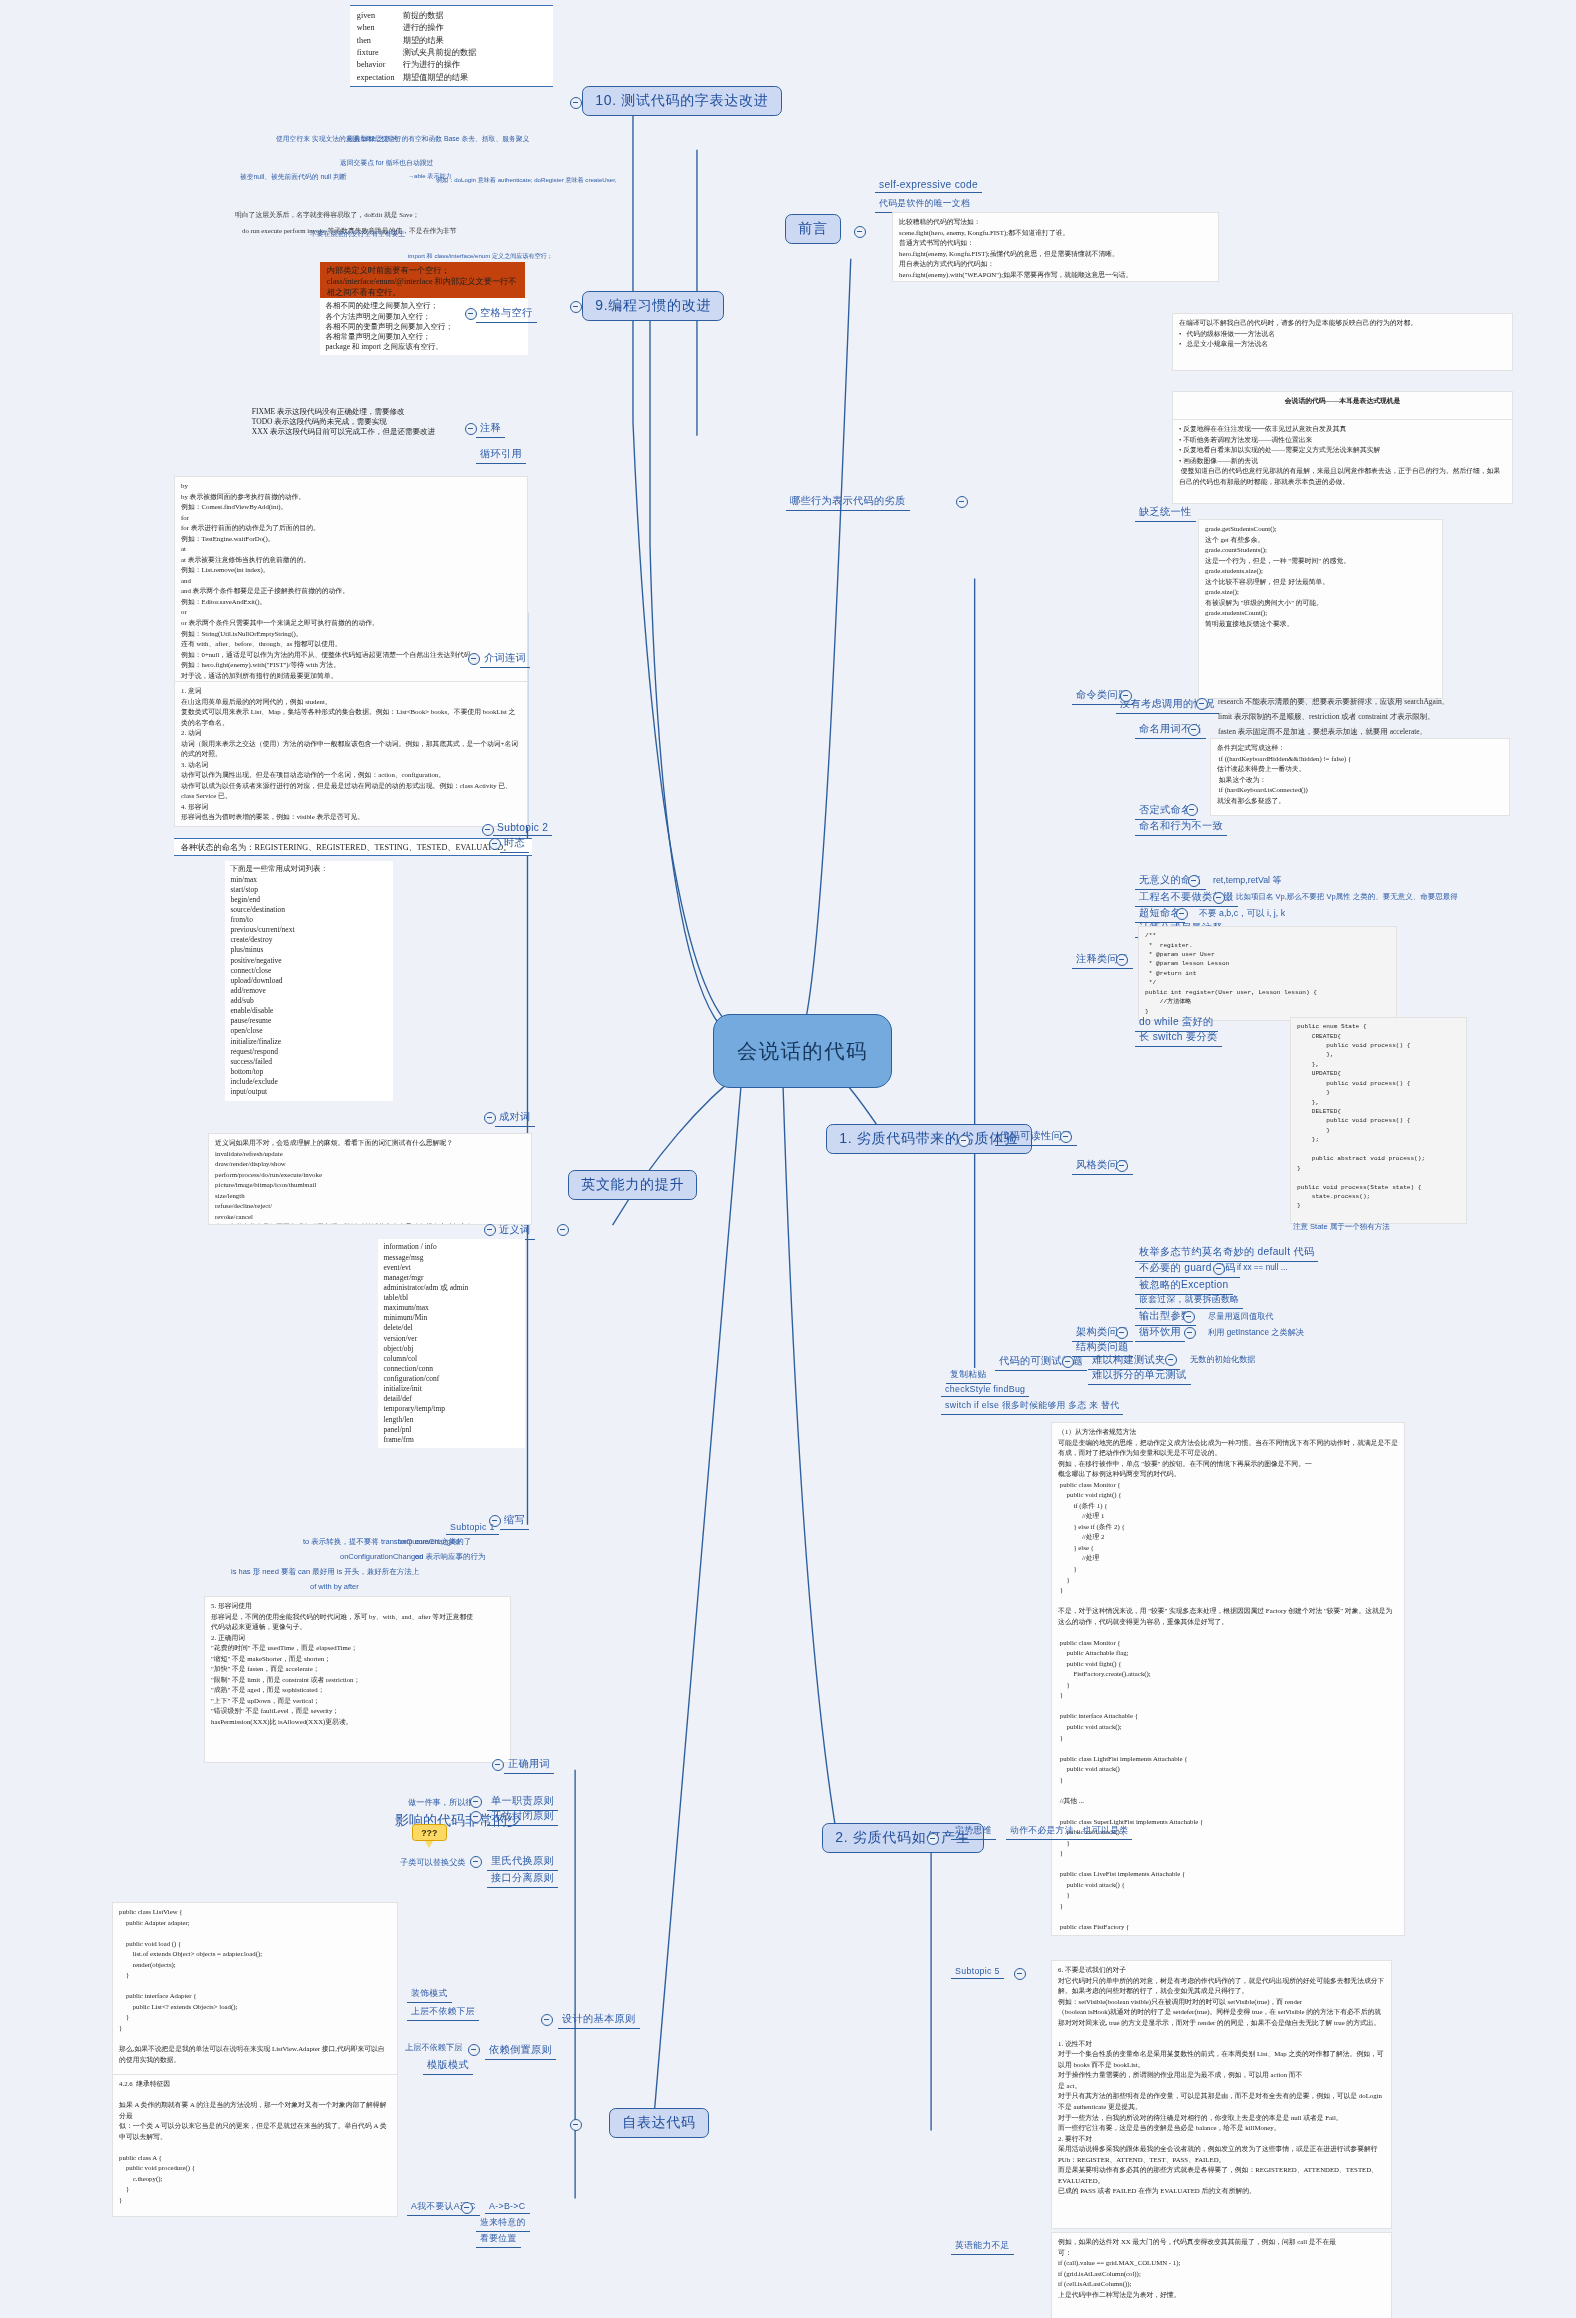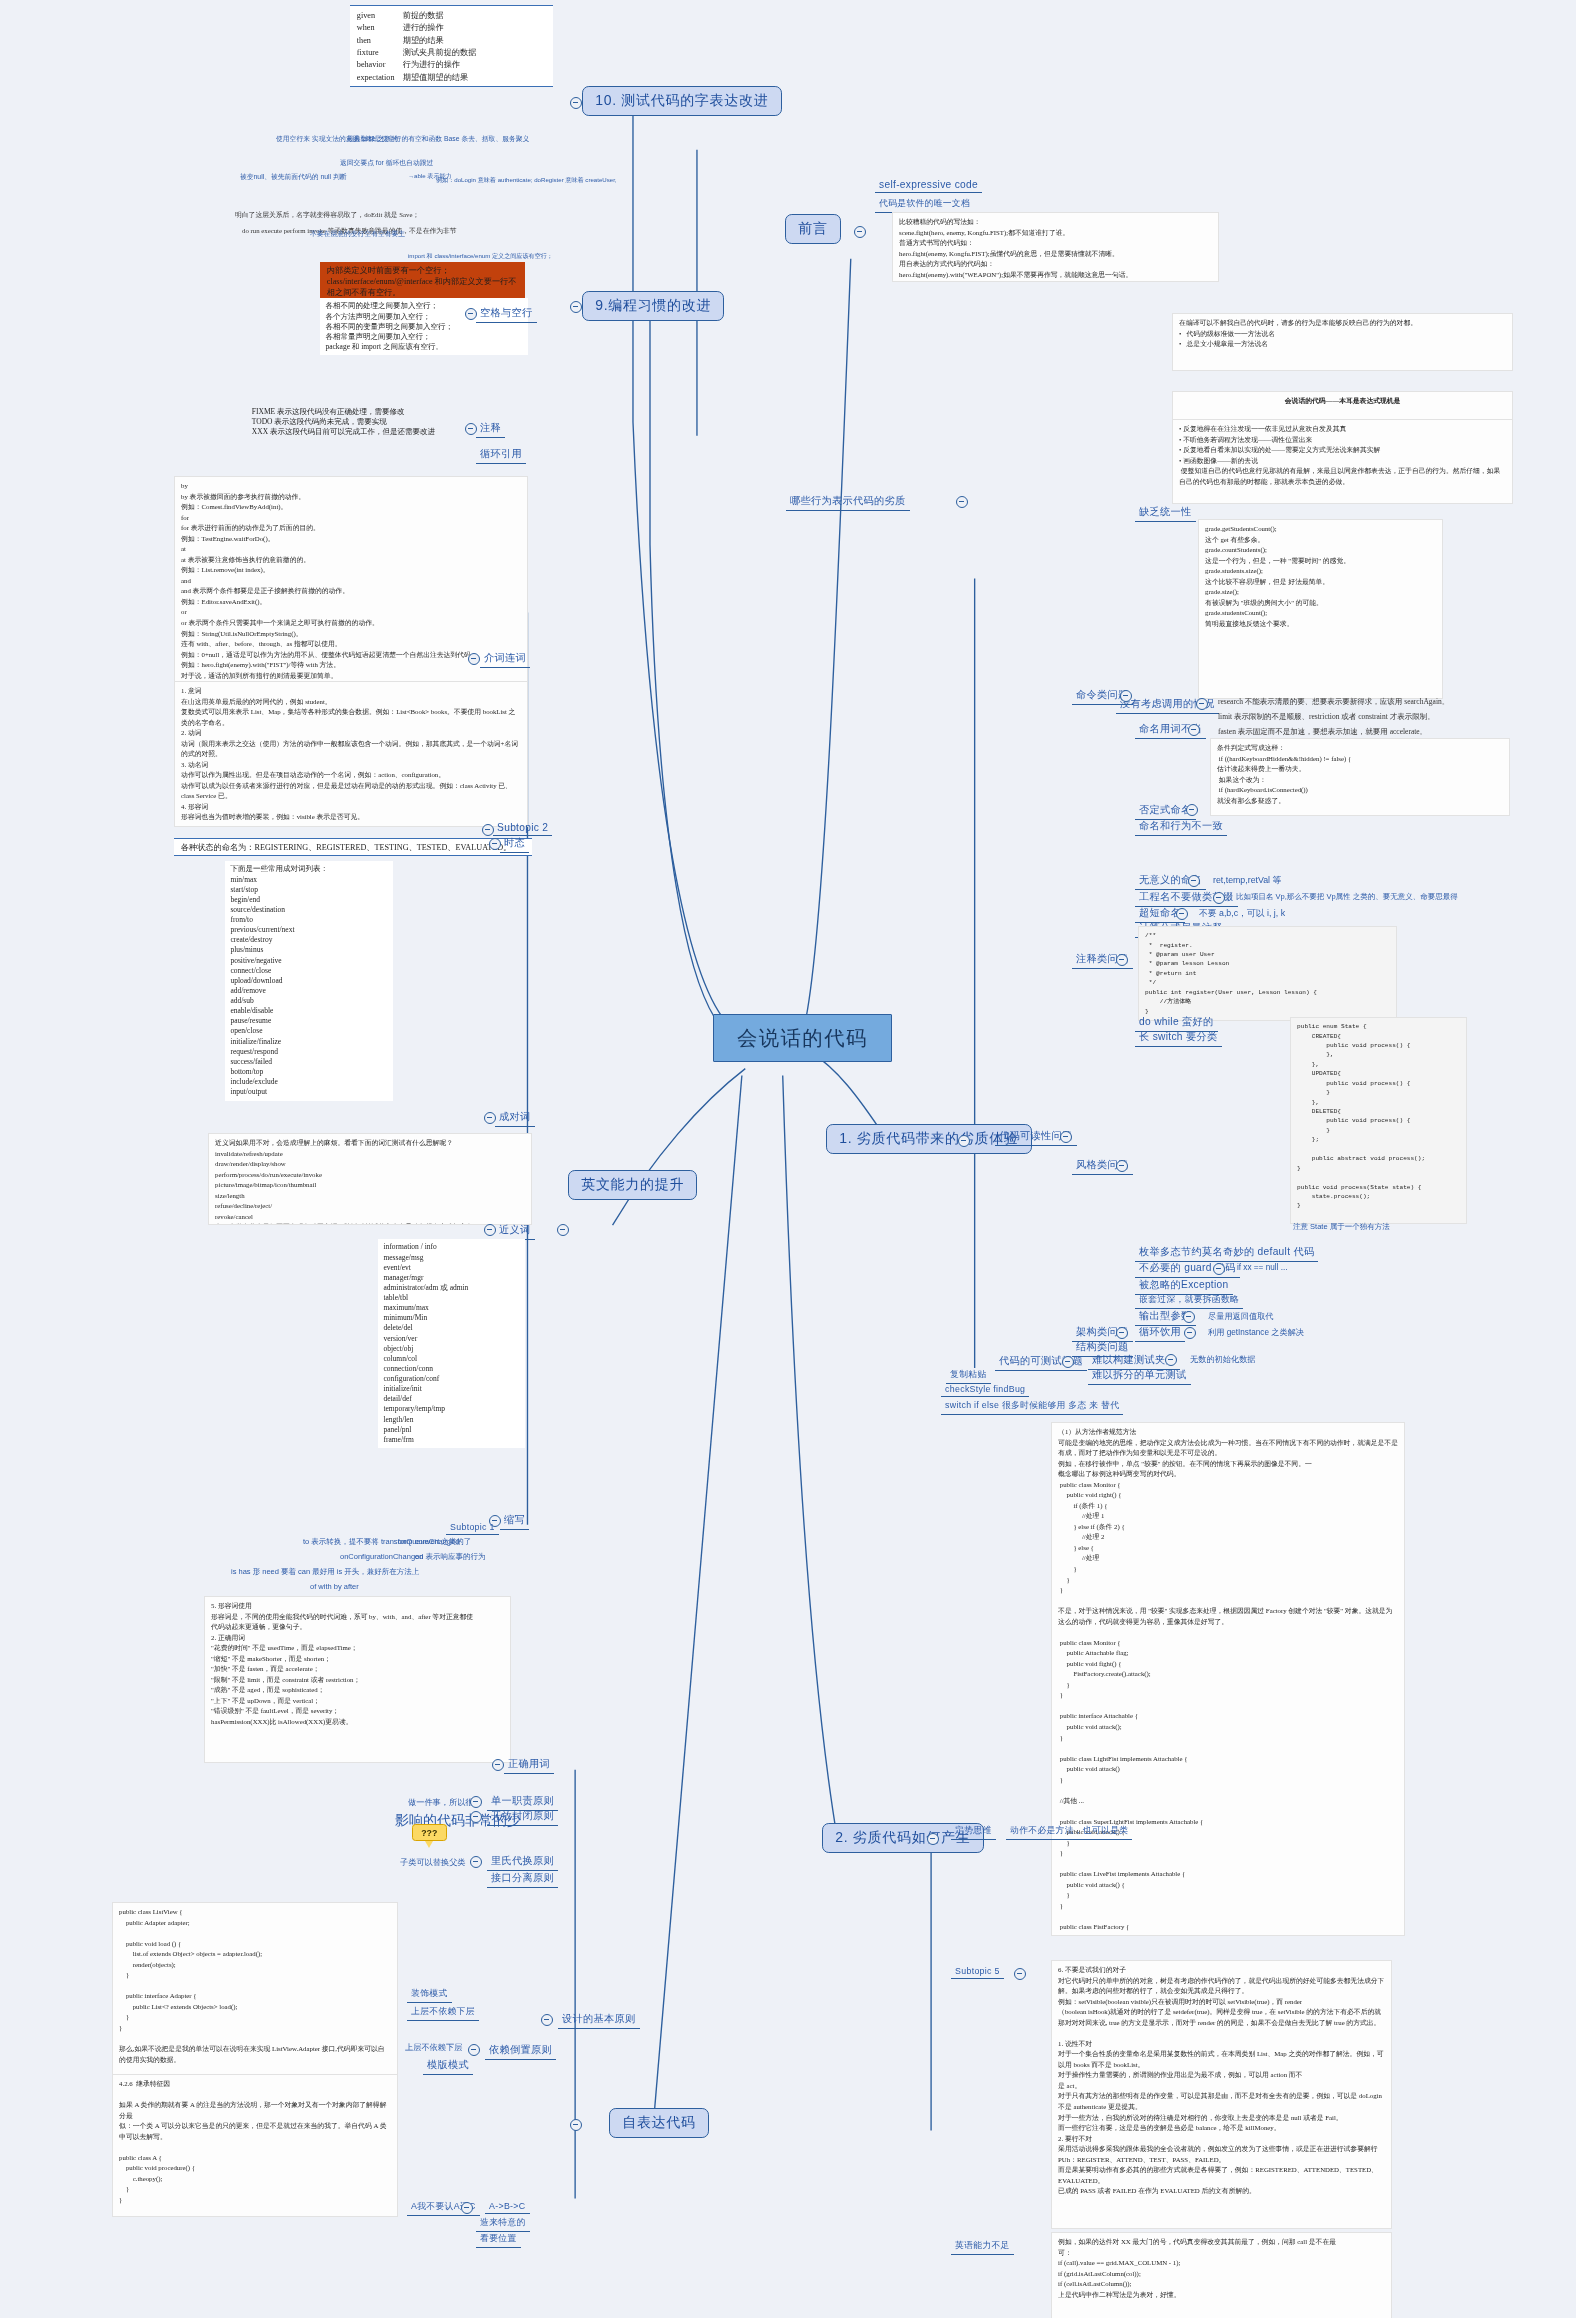--- a/index.html
+++ b/index.html
@@ -3,22 +3,22 @@
 <meta charset="utf-8">
 <style>
   html,body{margin:0;padding:0;background:#eef1f7;}
   body{font-family:"Liberation Sans","DejaVu Sans",sans-serif;}
   #canvas{position:relative;width:1577px;height:2319px;background:#eef1f7;overflow:hidden;}
   svg.lines{position:absolute;left:0;top:0;width:1577px;height:2319px;pointer-events:none;}
 
   
   .node{position:absolute;color:#2b5aa8;white-space:nowrap;}
   .root{
-     background:#74aade;border:1.4px solid #2d5f9e;border-radius:1px;
-     color:#17365d;font-size:20.4px;padding:9px 23px;letter-spacing:1.4px;
+     background:#74aade;border:1.4px solid #2d5f9e;border-radius:17px;
+     color:#17365d;font-size:20.4px;padding:22px 23px;letter-spacing:1.4px;
   }
   .main{
      background:#cdd9f2;border:1.4px solid #2d5f9e;border-radius:6.8px;
      color:#1f4e9c;font-size:14px;padding:4.8px 12.2px;letter-spacing:0.7px;
   }
   .sub{font-size:10.2px;color:#2b5aa8;padding:1.4px 4.1px 2px 4.1px;letter-spacing:0.3px;}
   .sub.small{font-size:8.8px;}
   .underlined{border-bottom:1.1px solid #2d5f9e;}
 
   .leaf{position:absolute;font-size:7.5px;color:#333;white-space:nowrap;

